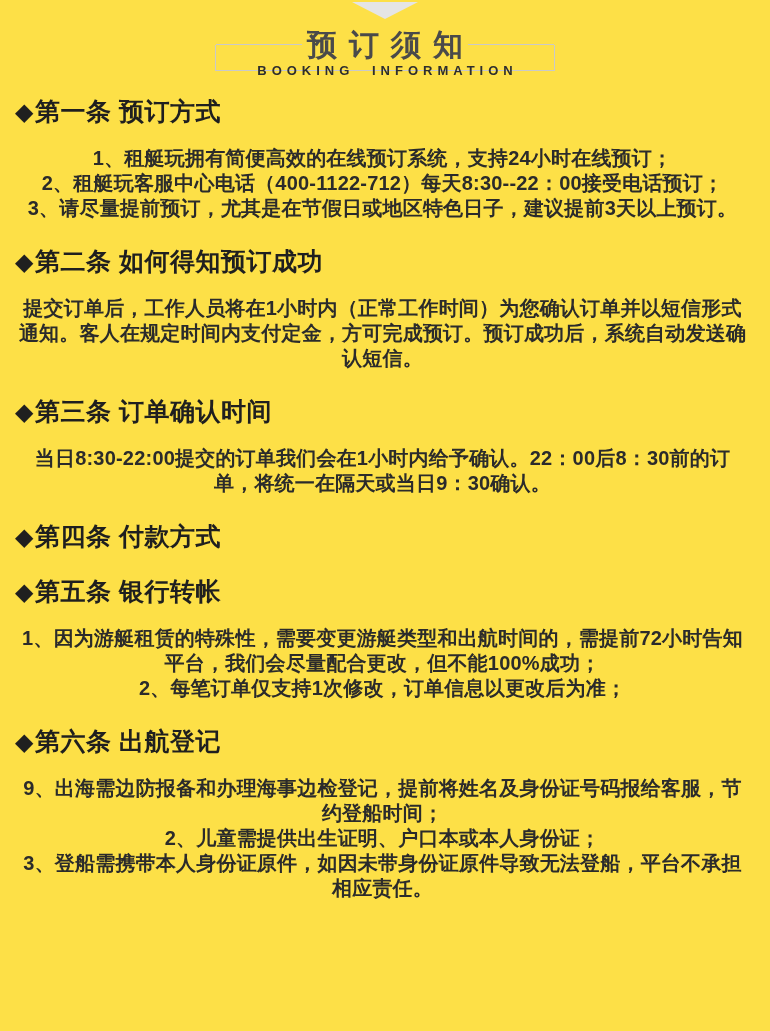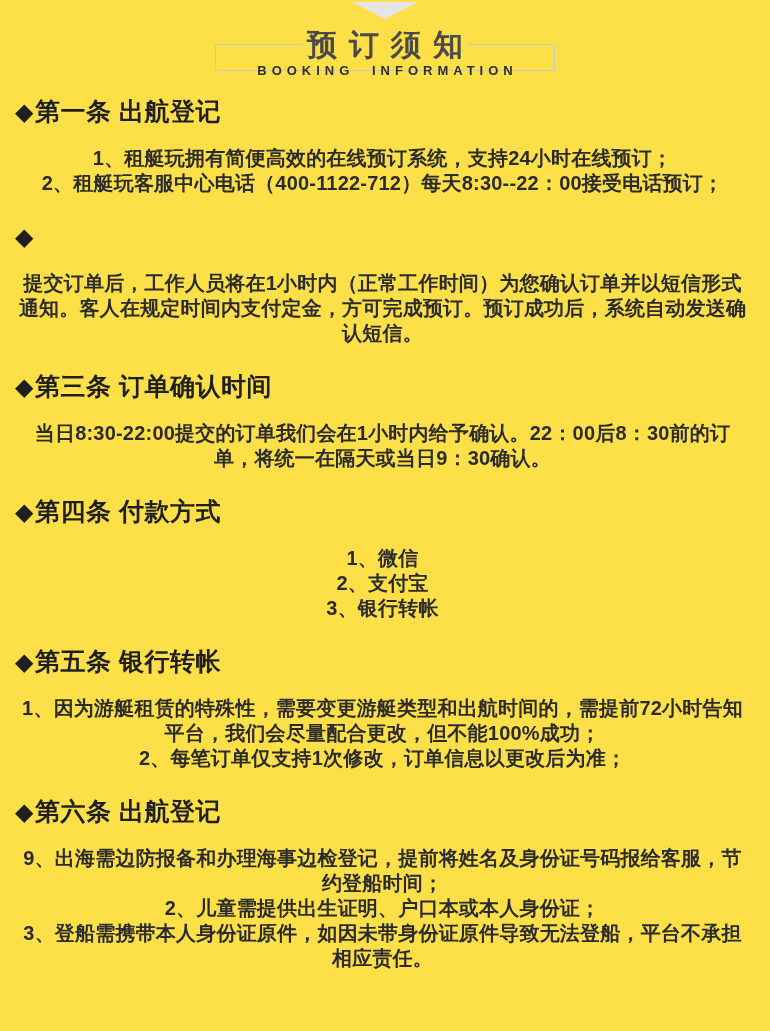--- a/index.html
+++ b/index.html
@@ -115,53 +115,50 @@
       <div class="main-title">预订须知</div>
       <div class="sub-title">BOOKING INFORMATION</div>
     </div>
   </div>
 
   <div class="content">
 
     <section>
       <h2 class="section-heading">
           <span class="diamond">◆</span>
-          <span>第一条 出航登记</span>
+          <span>第一条 预订方式</span>
         </h2>
       <div class="body-text">
         <div class="item">1、租艇玩拥有简便高效的在线预订系统，支持24小时在线预订；</div>
         <div class="item">2、租艇玩客服中心电话（400-1122-712）每天8:30--22：00接受电话预订；</div>
+        <div class="item">3、请尽量提前预订，尤其是在节假日或地区特色日子，建议提前3天以上预订。</div>
       </div>
     </section>
 
     <section>
       <h2 class="section-heading">
           <span class="diamond">◆</span>
+          <span>第二条 如何得知预订成功</span>
         </h2>
       <p class="body-text">提交订单后，工作人员将在1小时内（正常工作时间）为您确认订单并以短信形式通知。客人在规定时间内支付定金，方可完成预订。预订成功后，系统自动发送确认短信。</p>
     </section>
 
     <section>
       <h2 class="section-heading">
           <span class="diamond">◆</span>
           <span>第三条 订单确认时间</span>
         </h2>
       <p class="body-text">当日8:30-22:00提交的订单我们会在1小时内给予确认。22：00后8：30前的订单，将统一在隔天或当日9：30确认。</p>
     </section>
 
     <section>
       <h2 class="section-heading">
           <span class="diamond">◆</span>
           <span>第四条 付款方式</span>
         </h2>
-      <div class="body-text">
-        <div class="item">1、微信</div>
-        <div class="item">2、支付宝</div>
-        <div class="item">3、银行转帐</div>
-      </div>
     </section>
 
     <section>
       <h2 class="section-heading">
           <span class="diamond">◆</span>
           <span>第五条 银行转帐</span>
         </h2>
       <div class="body-text">
         <div class="item">1、因为游艇租赁的特殊性，需要变更游艇类型和出航时间的，需提前72小时告知平台，我们会尽量配合更改，但不能100%成功；</div>
         <div class="item">2、每笔订单仅支持1次修改，订单信息以更改后为准；</div>

